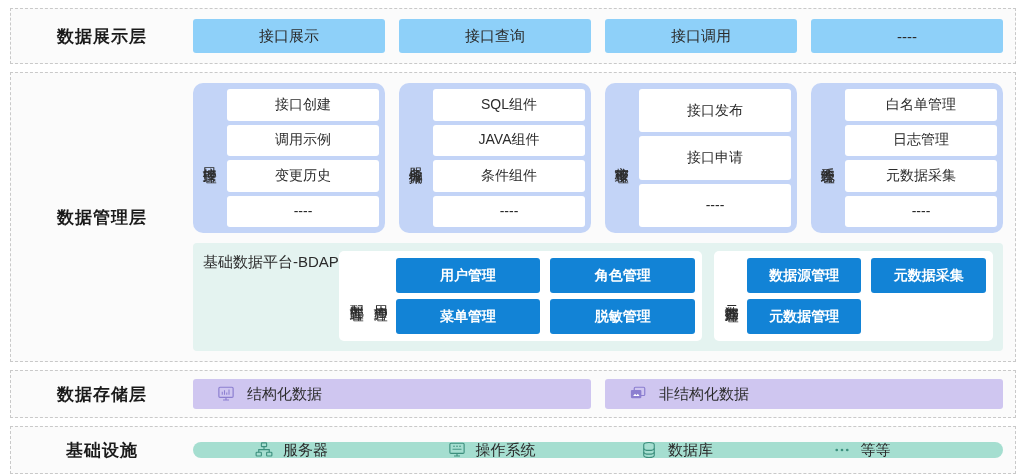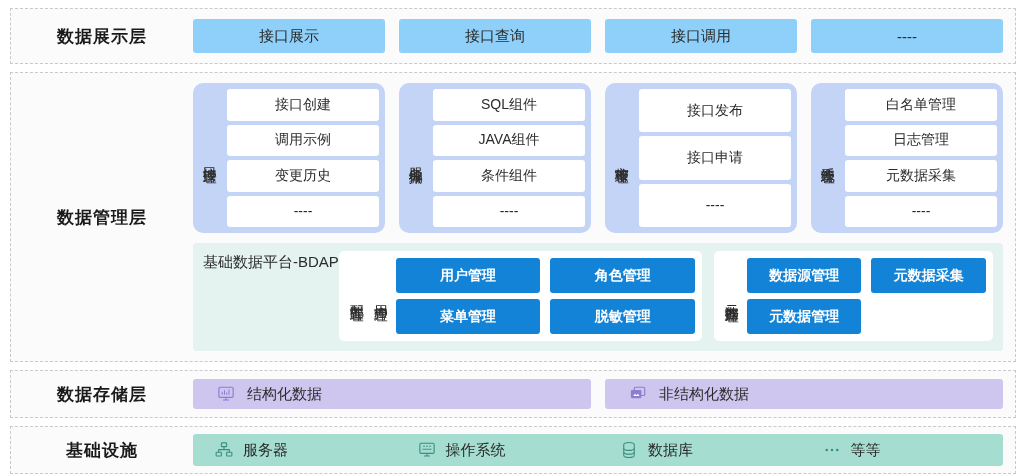--- a/index.html
+++ b/index.html
@@ -137,24 +137,24 @@
     gap: 12px;
     font-size: 15px;
     color: #2b2b2b;
   }
 
   
   #layer-infra { height: 48px; margin-bottom: 0; }
   #layer-infra .layer-body { padding-right: 12px; }
   .infra-bar {
     flex: 1 1 auto;
-    height: 32px;
+    height: 16px;
     background: #a5ded0;
-    border-radius: 3px;
-    display: flex; align-items: center;
+    border-radius: 10px;
+    display: flex; align-items: center; padding-left: 40px;
   }
   .infra-item {
     flex: 1 1 0;
     display: flex; align-items: center;
     gap: 10px;
     padding-left: 22px;
     font-size: 15px;
     color: #2b2b2b;
   }
   .ico { flex: 0 0 auto; display: inline-flex; align-items: center; }

